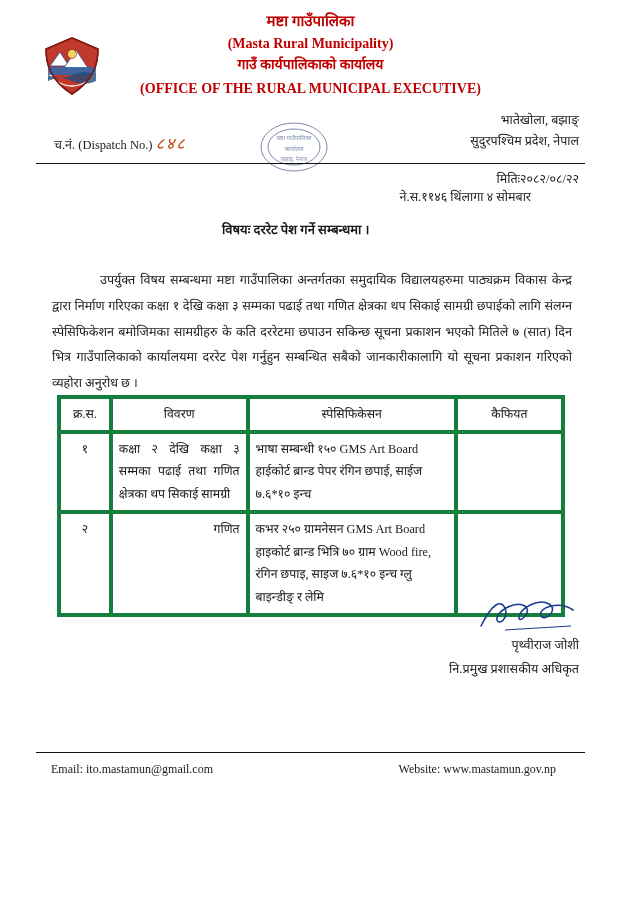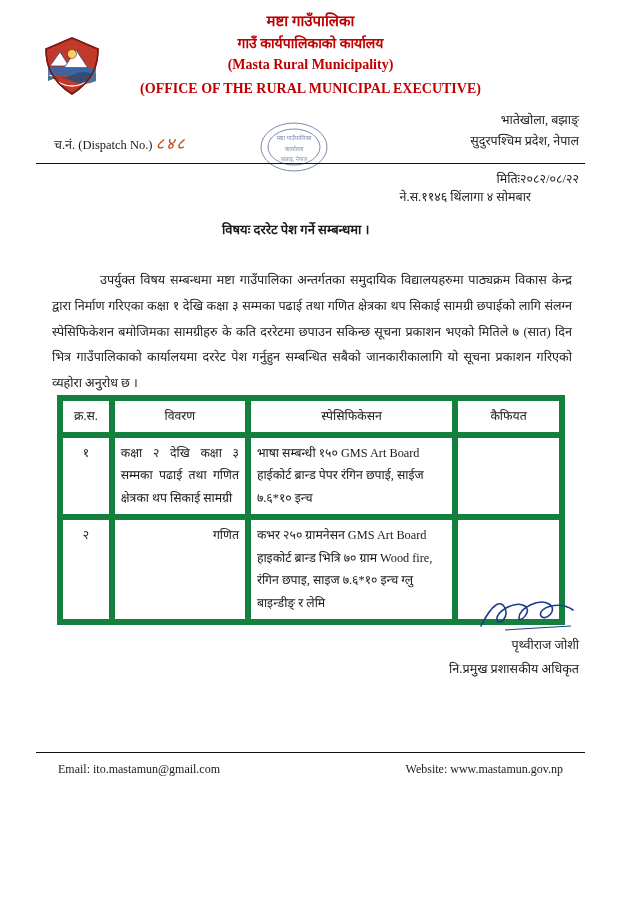--- a/index.html
+++ b/index.html
@@ -128,21 +128,21 @@
   
   table.main {
     position: absolute;
     left: 57px;
     top: 395px;
     width: 508px;
     border-collapse: collapse;
     font-size: 12.3px;
   }
   table.main td, table.main th {
-    border: 6px solid #15803d;
+    border: 4px solid #15803d;
     padding: 4px 6px;
     vertical-align: top;
     line-height: 1.85;
     font-weight: normal;
   }
   table.main thead td { text-align: center; }
   .c-sn   { width: 52px;  text-align: center; }
   .c-desc { width: 138px; }
   .c-spec { width: 210px; }
   .c-rem  { width: 108px; }
@@ -166,21 +166,21 @@
   
   .footer-rule {
     position: absolute;
     left: 36px;
     top: 752px;
     width: 549px;
     border-top: 1.5px solid #111;
   }
   .footer {
     position: absolute;
-    left: 36px;
+    left: 29px;
     top: 762px;
     width: 549px;
     display: flex;
     justify-content: space-between;
     font-size: 12px;
     padding: 0 22px;
   }
 </style>
 </head>
 <body>
@@ -197,22 +197,22 @@
         <path d="M12 39 q12 6 24 0 q12 -6 24 0 l0 6 q-12 6 -24 0 q-12 -6 -24 0 Z" fill="#1f4e79" opacity="0.8"></path>
         <circle cx="36" cy="18" r="4.5" fill="#f4d35e" stroke="#8b1a12" stroke-width="0.6"></circle>
         <path d="M22 46 q14 8 28 0" fill="none" stroke="#ffffff" stroke-width="1.4"></path>
         <path d="M36 2 C26 6 18 10 10 13 C10 28 14 44 36 58 C58 44 62 28 62 13 C54 10 46 6 36 2 Z" fill="none" stroke="#7d1710" stroke-width="1.6"></path>
       </g>
     </svg>
   </div>
 
   <div class="header">
     <div class="h-line h1">मष्टा गाउँपालिका</div>
+    <div class="h-line h2">(Masta Rural Municipality)</div>
     <div class="h-line h3">गाउँ कार्यपालिकाको कार्यालय</div>
-    <div class="h-line h2">(Masta Rural Municipality)</div>
     <div class="h-line h4">(OFFICE OF THE RURAL MUNICIPAL EXECUTIVE)</div>
   </div>
 
   <div class="address">
     <div>भातेखोला, बझाङ्</div>
     <div>सुदुरपश्चिम प्रदेश, नेपाल</div>
   </div>
 
   <div class="refblock">
     <div class="ln">

